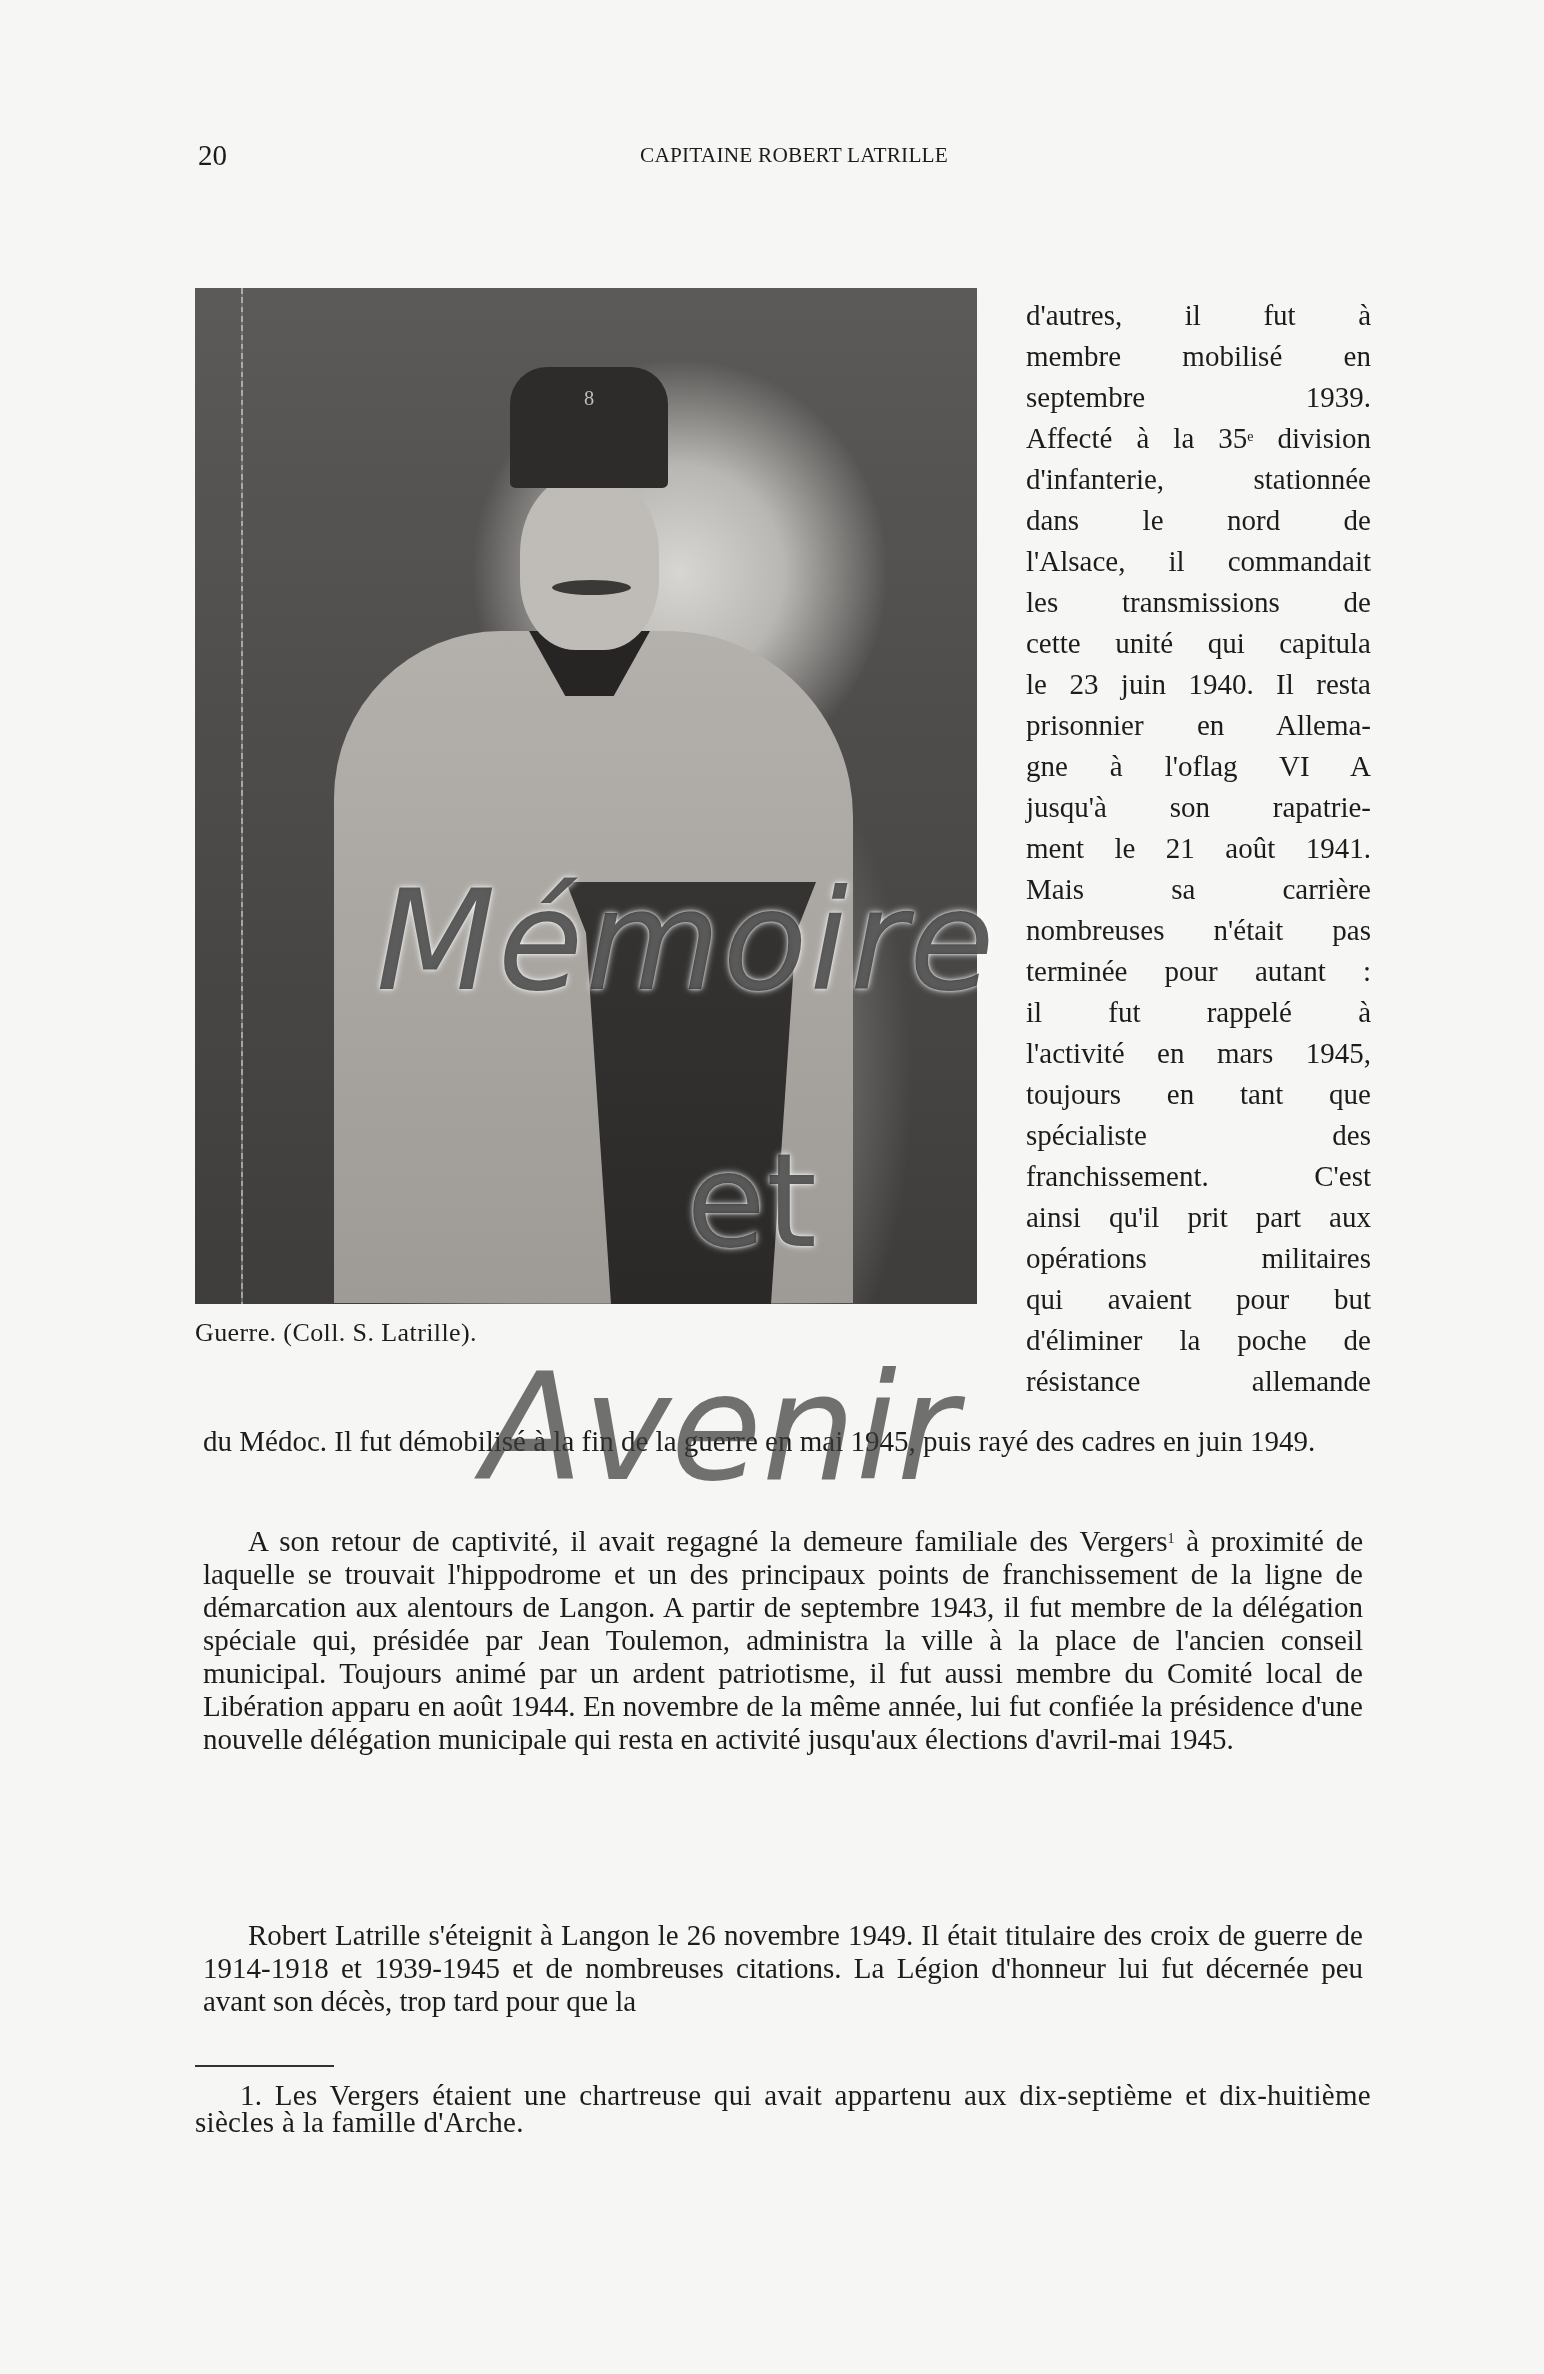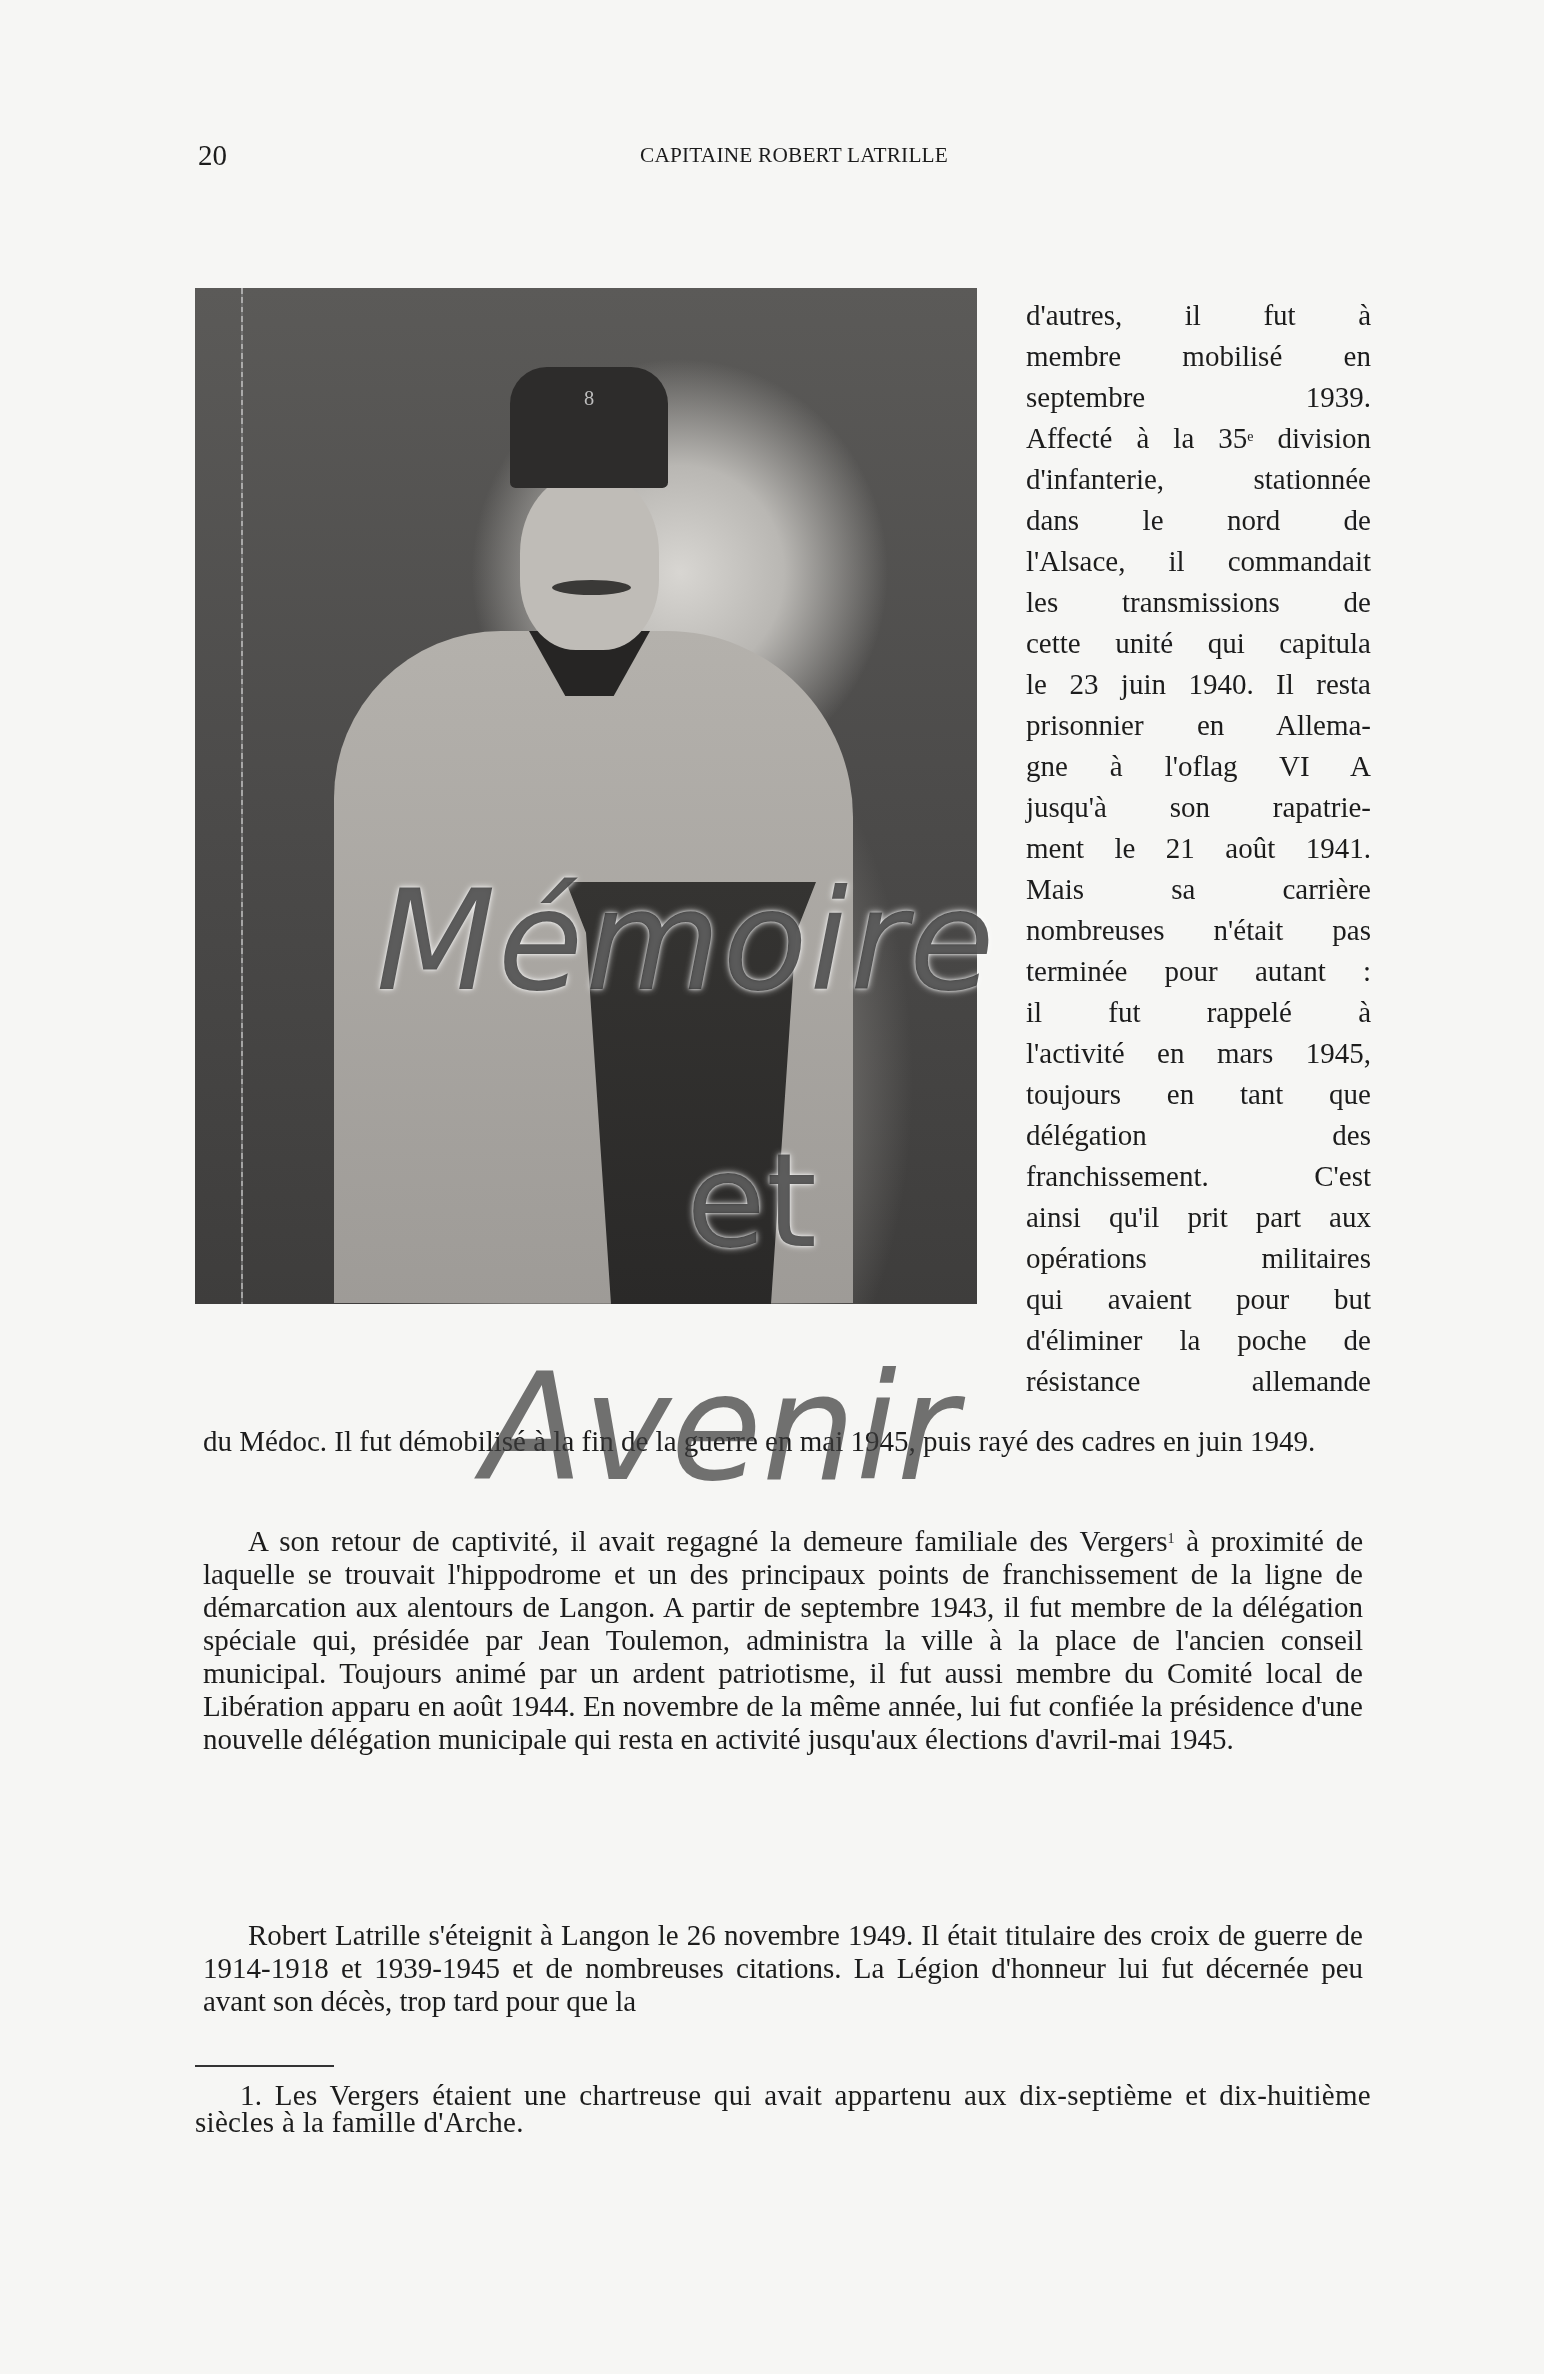--- a/index.html
+++ b/index.html
@@ -78,20 +78,21 @@
   <div class="collar"></div>
   <div class="face"></div>
   <div class="moustache"></div>
   <div class="cap-hat">
     <div class="cap-num">8</div>
   </div>
   <div class="table"></div>
 </div>
 
 <div class="abs caption">
+  <div>Guerre. (Coll. S. Latrille).</div>
 </div>
 
 <div class="abs narrow-col">
   <span class="line">d'autres, il fut à</span>
   <span class="line">membre mobilisé en</span>
   <span class="line">septembre 1939.</span>
   <span class="line"><span>Affecté à la 35</span><sup>e</sup><span> division</span></span>
   <span class="line">d'infanterie, stationnée</span>
   <span class="line">dans le nord de</span>
   <span class="line">l'Alsace, il commandait</span>
@@ -101,21 +102,21 @@
   <span class="line">prisonnier en Allema-</span>
   <span class="line">gne à l'oflag VI A</span>
   <span class="line">jusqu'à son rapatrie-</span>
   <span class="line">ment le 21 août 1941.</span>
   <span class="line">Mais sa carrière</span>
   <span class="line">nombreuses n'était pas</span>
   <span class="line">terminée pour autant :</span>
   <span class="line">il fut rappelé à</span>
   <span class="line">l'activité en mars 1945,</span>
   <span class="line">toujours en tant que</span>
-  <span class="line">délégation des</span>
+  <span class="line">spécialiste des</span>
   <span class="line">franchissement. C'est</span>
   <span class="line">ainsi qu'il prit part aux</span>
   <span class="line">opérations militaires</span>
   <span class="line">qui avaient pour but</span>
   <span class="line">d'éliminer la poche de</span>
   <span class="line">résistance allemande</span>
 </div>
 
 <div class="abs body-text para-carry">
   <p>du Médoc. Il fut démobilisé à la fin de la guerre en mai 1945, puis rayé des cadres en juin 1949.</p>

